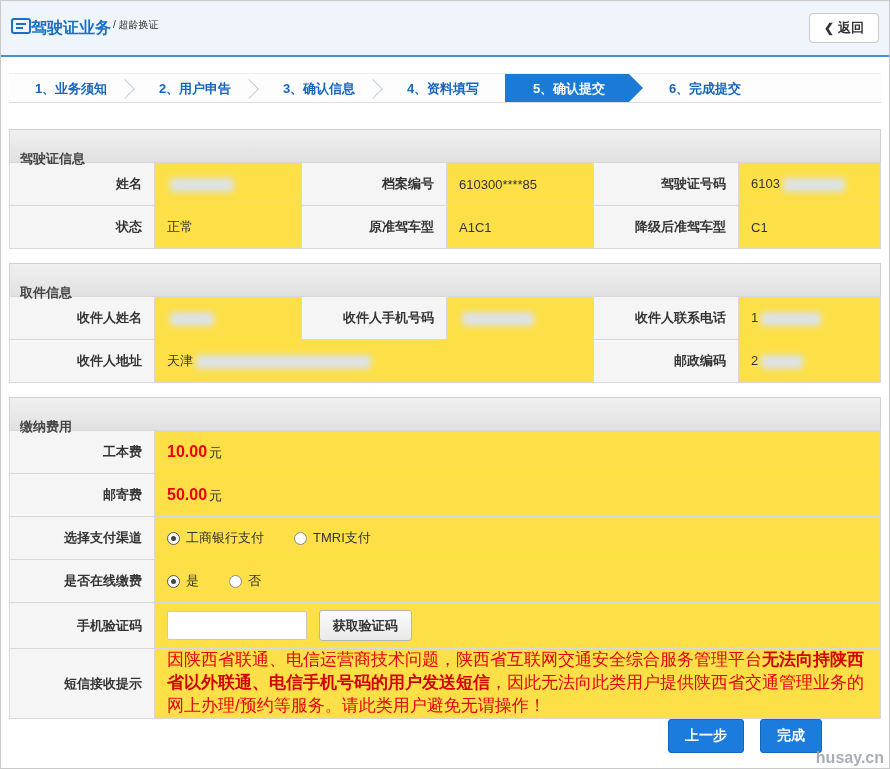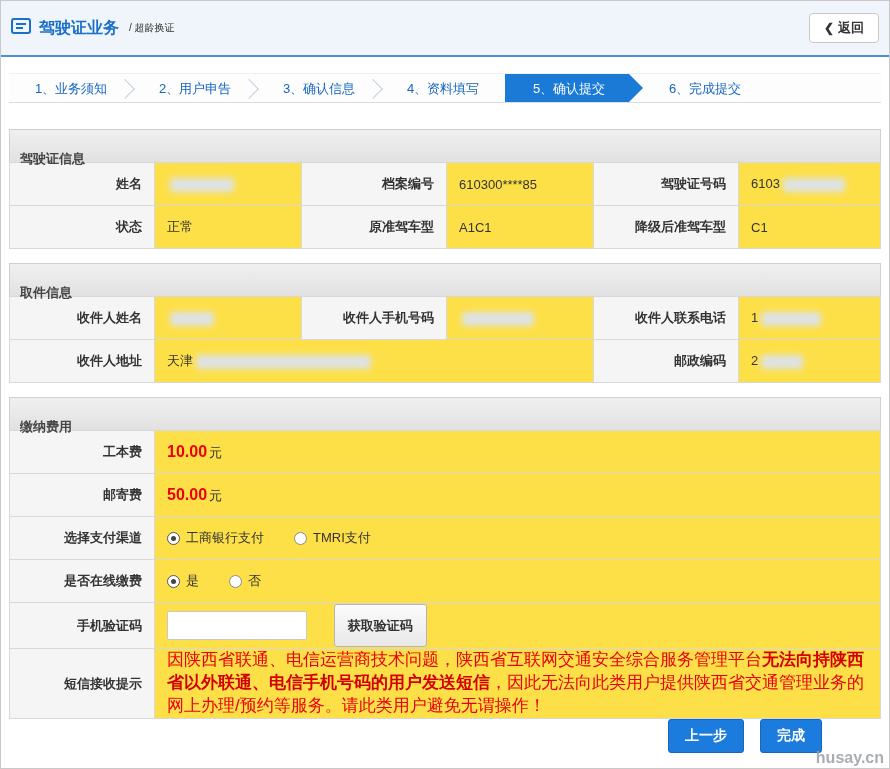--- a/index.html
+++ b/index.html
@@ -21,21 +21,21 @@
   
   .header {
     display: flex;
     align-items: center;
     justify-content: space-between;
     height: 56px;
     padding: 0 10px;
     background: #eff5fa;
     border-bottom: 2px solid #4a8fd8;
   }
-  .title-area { display: flex; align-items: center; gap: 8px; }
+  .title-area { display: flex; align-items: flex-start; }
   .title-main { color: #1a6fc9; font-size: 16px; font-weight: bold; }
   .title-sub  { color: #333; font-size: 10px; margin-left: 2px; }
   .back-btn {
     display: flex; align-items: center; gap: 4px;
     background: #ffffff;
     border: 1px solid #c9c9c9;
     border-radius: 4px;
     padding: 5px 14px;
     font-size: 13px; color: #333; font-weight: bold;
     cursor: pointer;
@@ -51,21 +51,21 @@
     border-top: 1px solid #f0f0f0;
     border-bottom: 1px solid #ddd;
   }
   .step {
     position: relative;
     width: 124px;
     line-height: 30px;
     text-align: center;
     color: #1565c0;
     font-size: 13px;
-    font-weight: normal;
+    font-weight: bold;
     flex: 0 0 auto;
   }
   .step.has-sep::after {
     content: "";
     position: absolute;
     right: 1px; top: 8px;
     width: 13px; height: 13px;
     border-top: 1px solid #c5d0dc;
     border-right: 1px solid #c5d0dc;
     transform: rotate(45deg);
@@ -139,22 +139,22 @@
 
   .code-input {
     width: 140px; height: 29px;
     border: 1px solid #c9c9c9;
     border-radius: 2px;
     padding: 0 8px;
     font-size: 13px;
     vertical-align: middle;
   }
   .get-code-btn {
-    height: 43px;
-    margin-left: 23px;
+    height: 31px;
+    margin-left: 8px;
     padding: 0 13px;
     background: linear-gradient(#fbfbfb, #e9e9e9);
     border: 1px solid #b5b5b5;
     border-radius: 3px;
     font-size: 13px; font-weight: bold; color: #333;
     cursor: pointer;
     vertical-align: middle;
   }
 
   td.notice-cell { padding: 10px 14px; line-height: 22px; }

